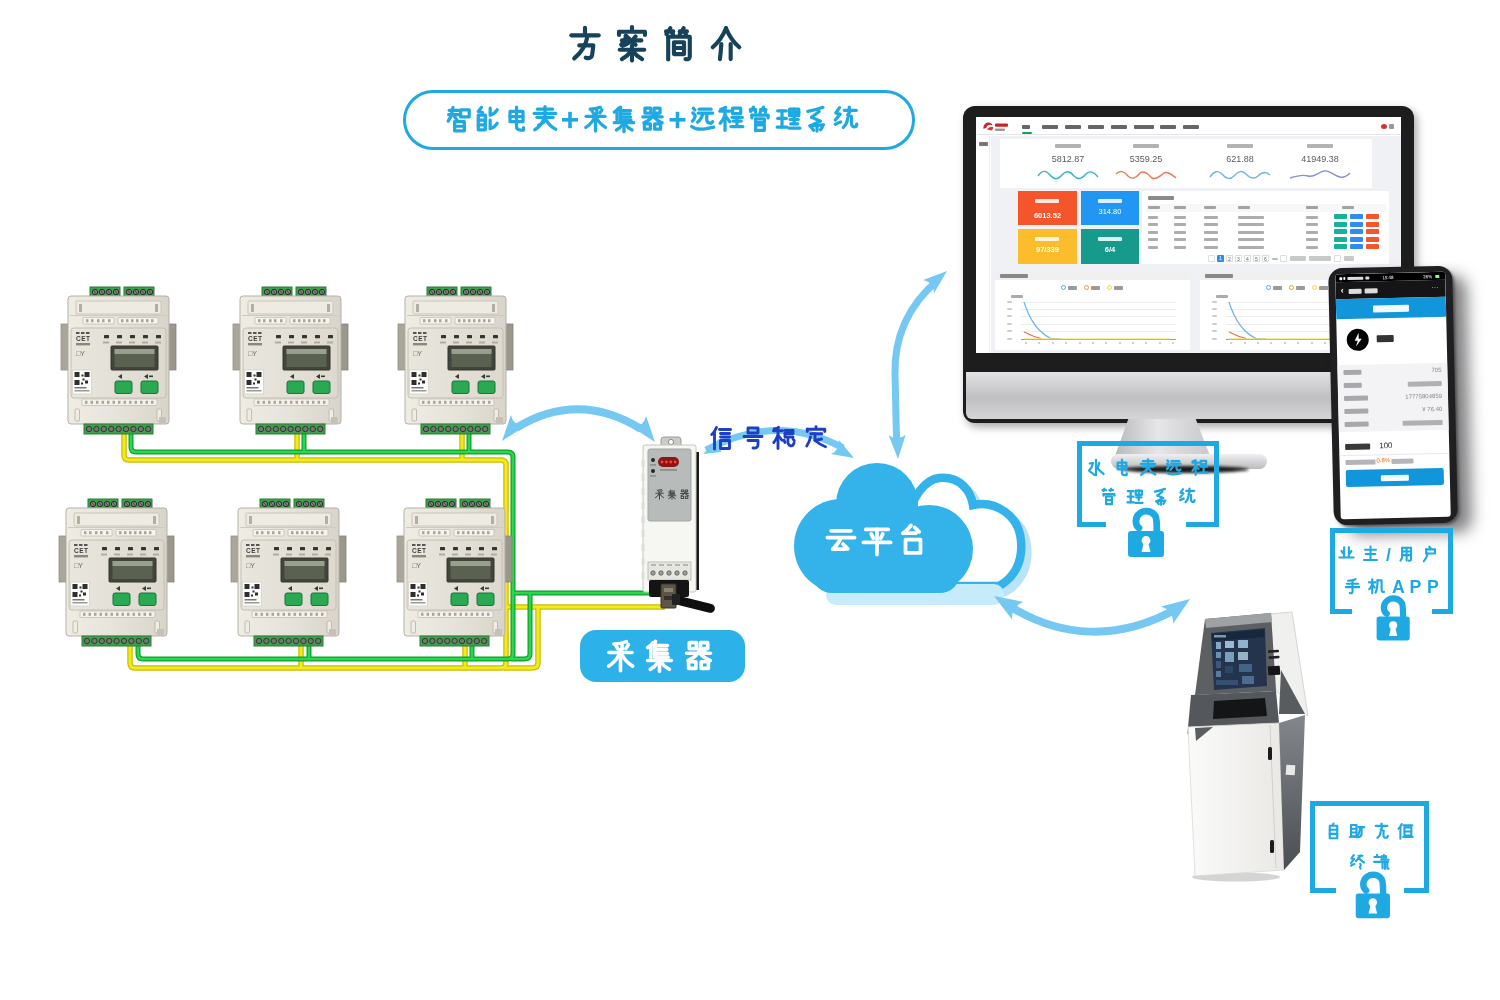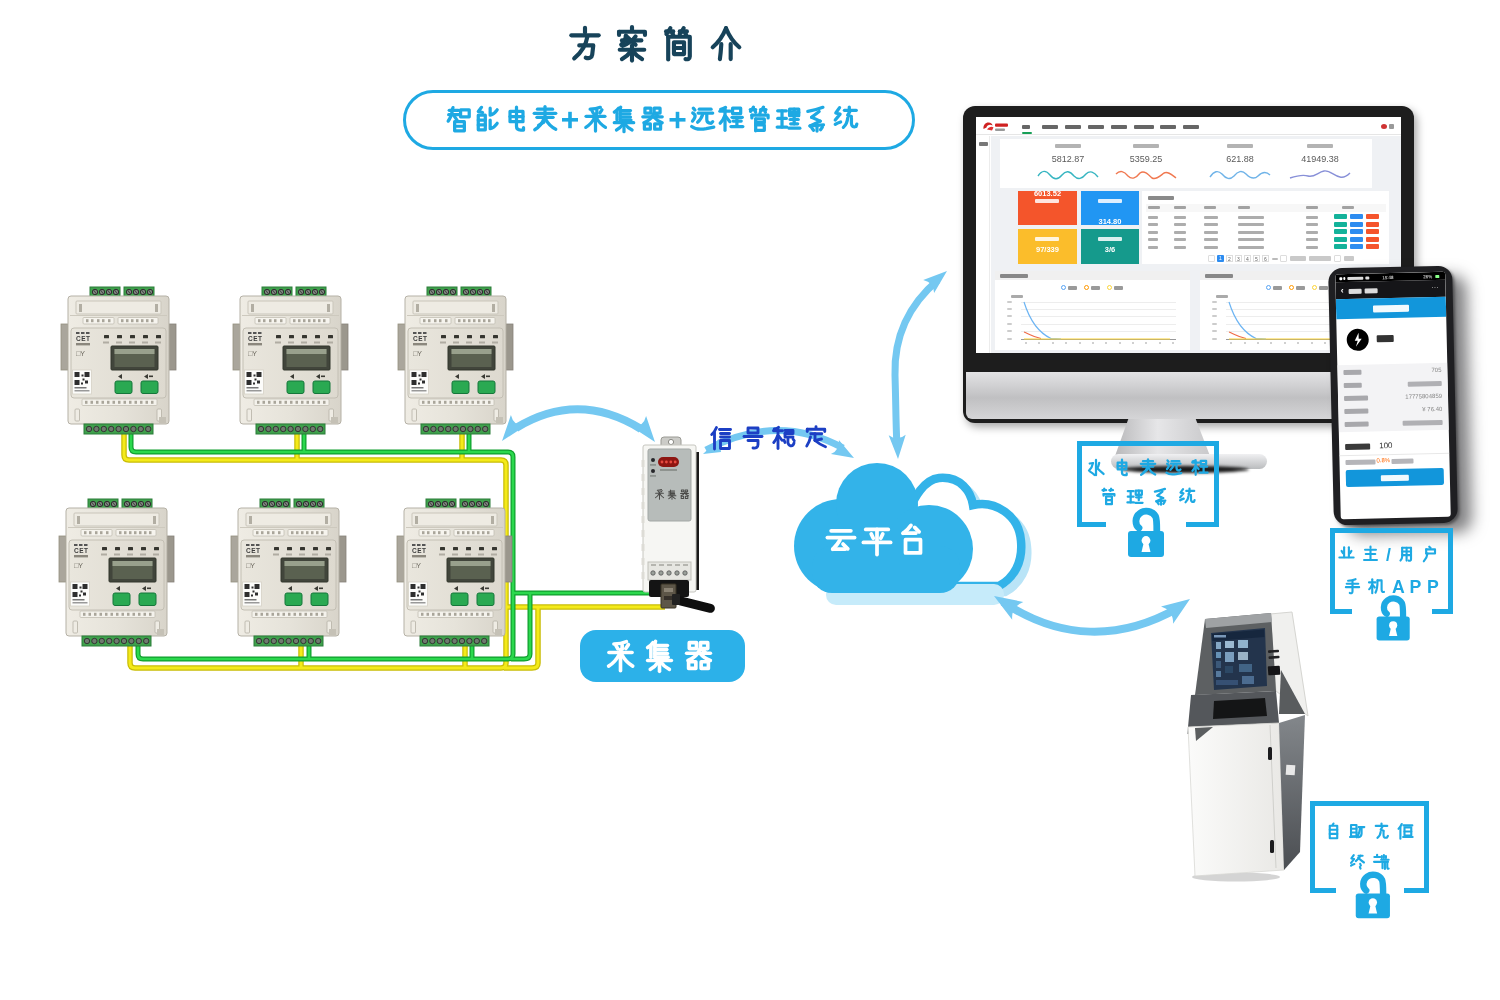--- a/index.html
+++ b/index.html
@@ -581,30 +581,30 @@
       <svg class="abs" style="left:232px;top:51px" width="64" height="14">
         <path d="M2,9 C6,3 10,2 14,6 C18,11 22,12 26,8 C30,3 34,2 38,6 C42,10 46,12 50,8 C54,4 58,3 62,7" fill="none" stroke="#6fb3e8" stroke-width="1.4"></path>
       </svg>
       <div class="bar" style="left:331px;top:27px;width:26px;height:4px;background:#b3b3b3"></div>
       <div class="abs" style="left:294px;top:37px;width:100px;text-align:center;font-size:9px;color:#5a5a5a">41949.38</div>
       <svg class="abs" style="left:312px;top:51px" width="64" height="14">
         <path d="M2,10 C8,8 14,6 20,8 C26,10 30,4 36,3 C42,2 46,8 52,9 C56,10 60,7 62,5" fill="none" stroke="#8890d8" stroke-width="1.4"></path>
       </svg>
       <div class="abs" style="left:42px;top:74px;width:59px;height:34px;background:#f4552b"></div>
       <div class="bar" style="left:59px;top:82px;width:24px;height:4px;background:rgba(255,255,255,0.85)"></div>
-      <div class="abs" style="left:42px;top:72px;width:59px;text-align:center;font-size:7.5px;font-weight:bold;color:#fff">6013.52</div>
+      <div class="abs" style="left:42px;top:94px;width:59px;text-align:center;font-size:7.5px;font-weight:bold;color:#fff">6013.52</div>
       <div class="abs" style="left:105px;top:74px;width:58px;height:34px;background:#2196f3"></div>
       <div class="bar" style="left:122px;top:82px;width:24px;height:4px;background:rgba(255,255,255,0.85)"></div>
-      <div class="abs" style="left:105px;top:100px;width:58px;text-align:center;font-size:7.5px;font-weight:bold;color:#fff">314.80</div>
+      <div class="abs" style="left:105px;top:90px;width:58px;text-align:center;font-size:7.5px;font-weight:normal;color:#fff">314.80</div>
       <div class="abs" style="left:42px;top:112px;width:59px;height:35px;background:#fbbd2b"></div>
       <div class="bar" style="left:59px;top:120px;width:24px;height:4px;background:rgba(255,255,255,0.85)"></div>
       <div class="abs" style="left:42px;top:128px;width:59px;text-align:center;font-size:7.5px;font-weight:bold;color:#fff">97/339</div>
       <div class="abs" style="left:105px;top:112px;width:58px;height:35px;background:#159a8c"></div>
       <div class="bar" style="left:122px;top:120px;width:24px;height:4px;background:rgba(255,255,255,0.85)"></div>
-      <div class="abs" style="left:105px;top:128px;width:58px;text-align:center;font-size:7.5px;font-weight:bold;color:#fff">3/6</div>
+      <div class="abs" style="left:105px;top:128px;width:58px;text-align:center;font-size:7.5px;font-weight:bold;color:#fff">6/4</div>
       <div class="abs" style="left:166px;top:74px;width:247px;height:73px;background:#fff"></div>
       <div class="bar" style="left:172px;top:79px;width:26px;height:4px;background:#8a8a8a"></div>
       <div class="bar" style="left:172px;top:89px;width:12px;height:3px;background:#a8a8a8"></div>
       <div class="bar" style="left:198px;top:89px;width:12px;height:3px;background:#a8a8a8"></div>
       <div class="bar" style="left:228px;top:89px;width:12px;height:3px;background:#a8a8a8"></div>
       <div class="bar" style="left:262px;top:89px;width:12px;height:3px;background:#a8a8a8"></div>
       <div class="bar" style="left:330px;top:89px;width:12px;height:3px;background:#a8a8a8"></div>
       <div class="bar" style="left:366px;top:89px;width:12px;height:3px;background:#a8a8a8"></div>
       <div class="abs" style="left:170px;top:87px;width:240px;height:8px;background:rgba(0,0,0,0.03)"></div>
       <div class="bar" style="left:172px;top:98.5px;width:10px;height:3px;background:#adadad"></div>

